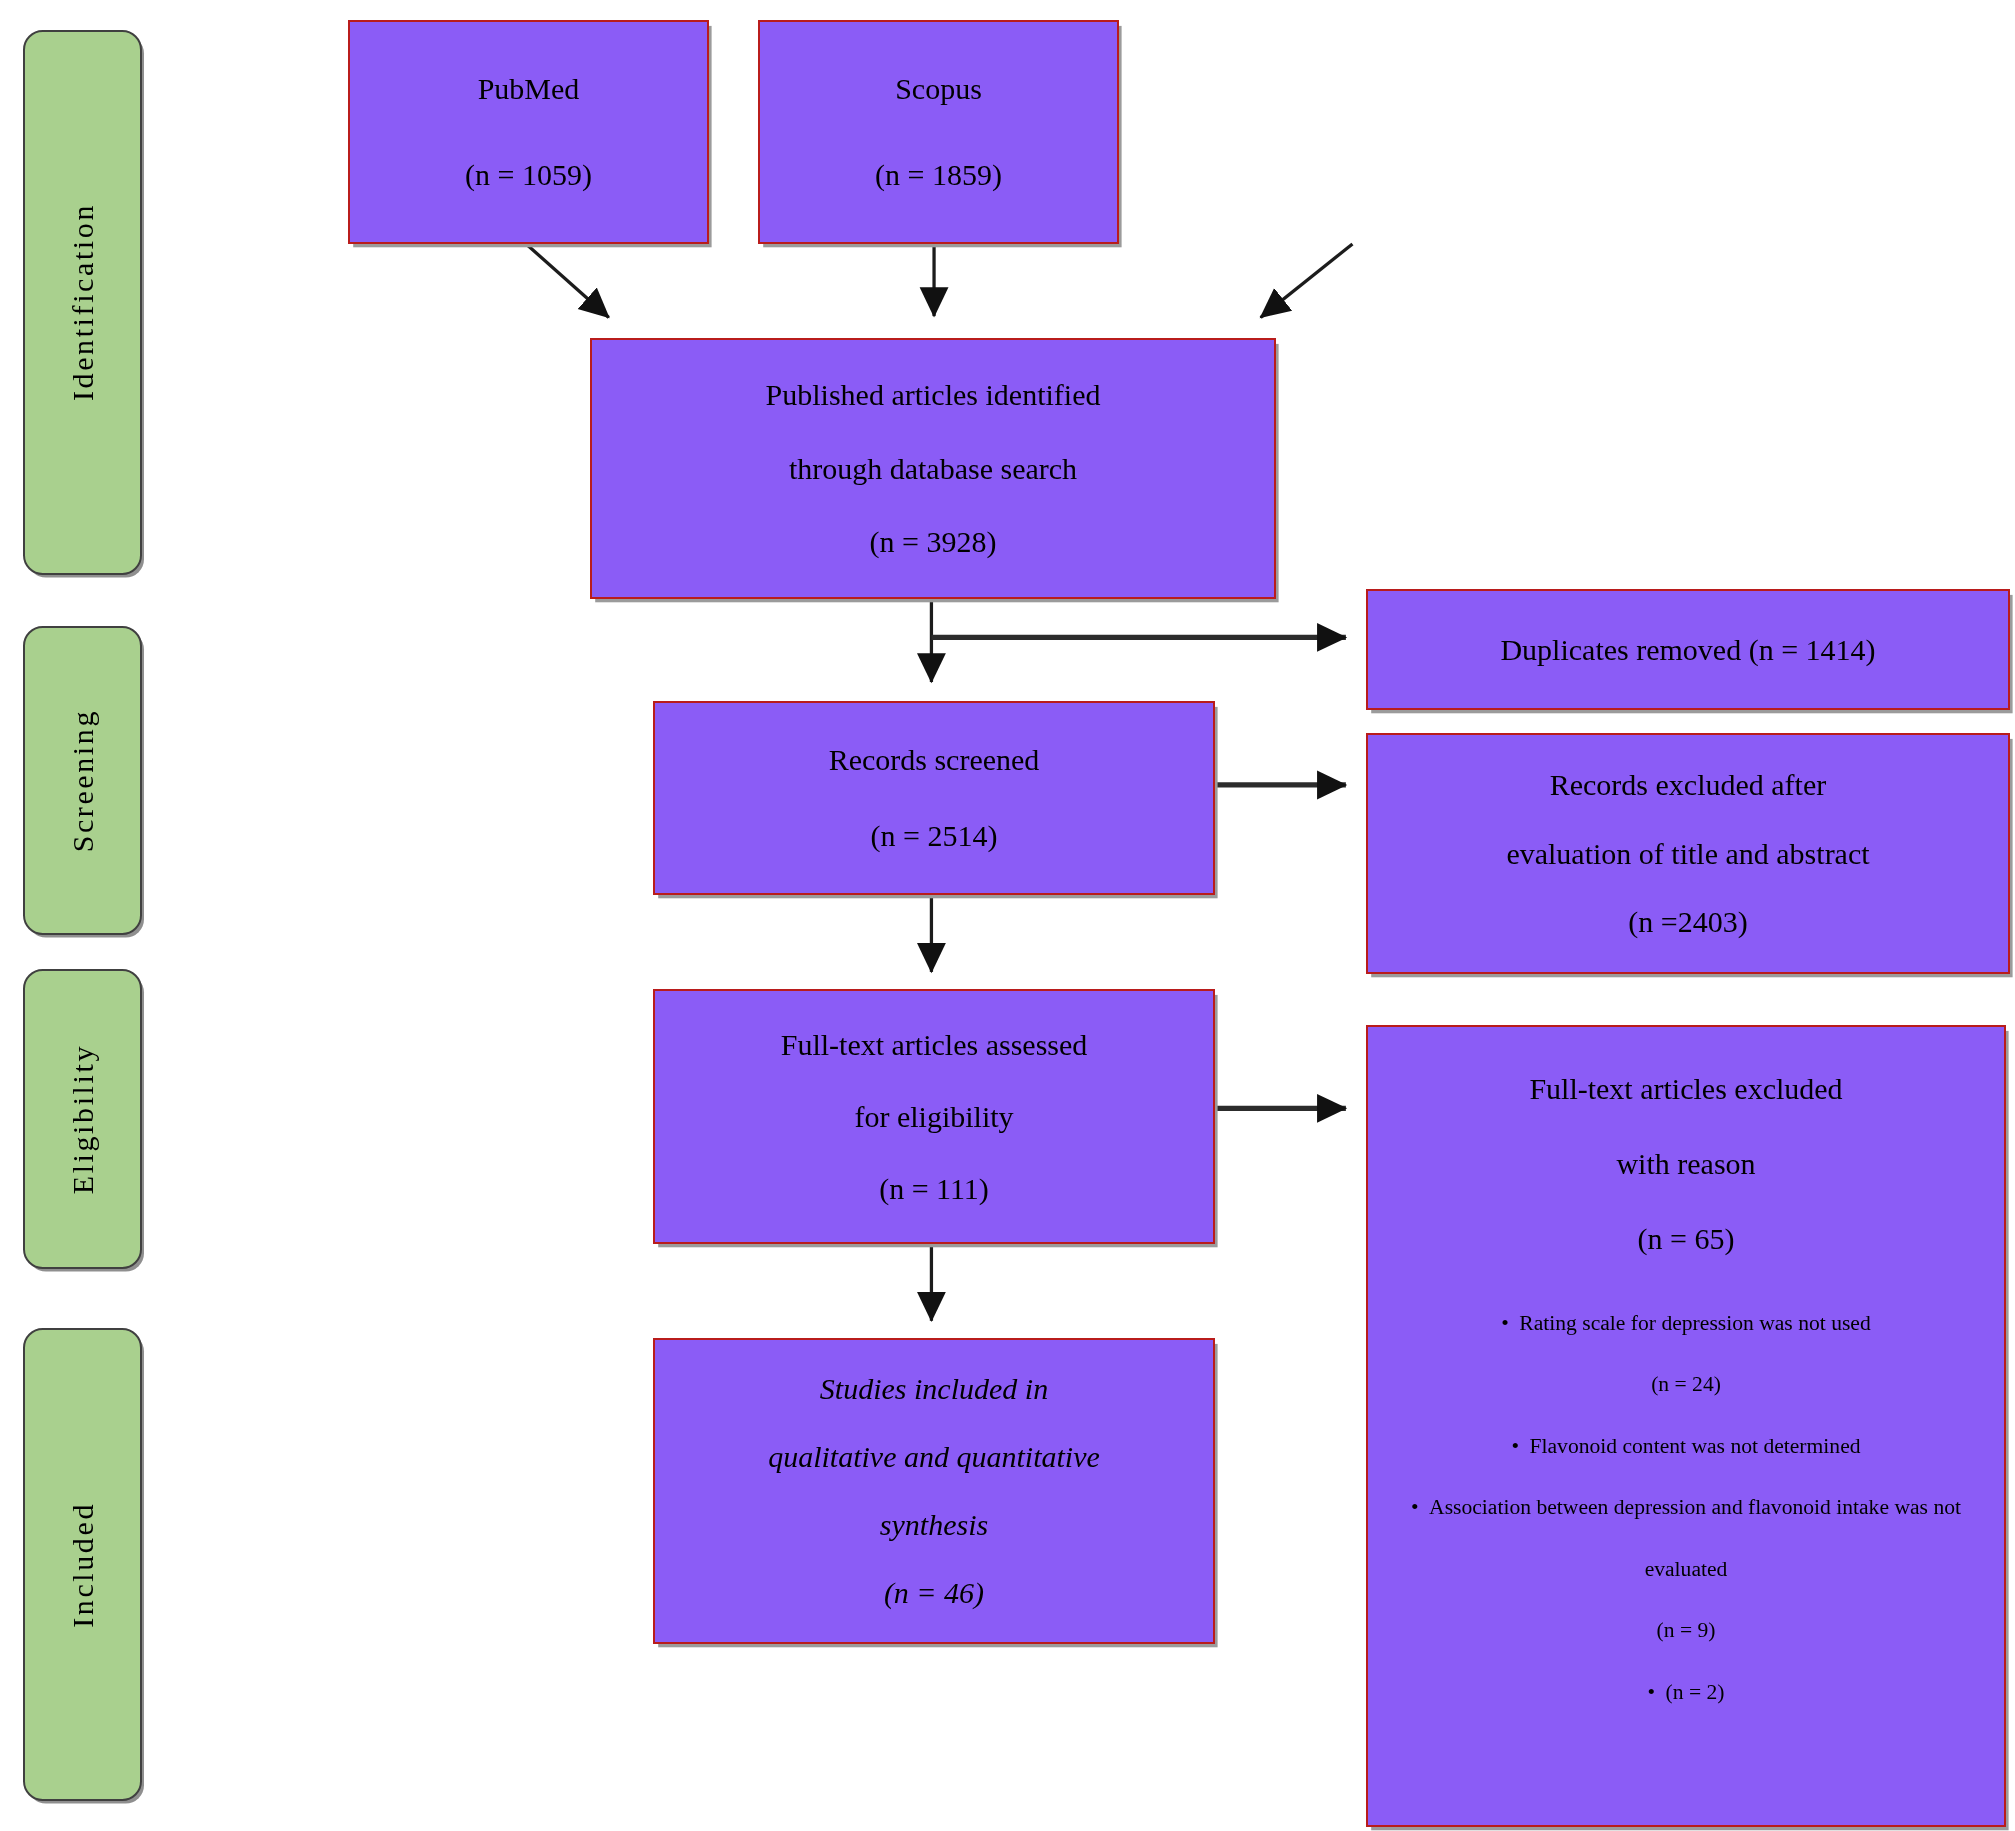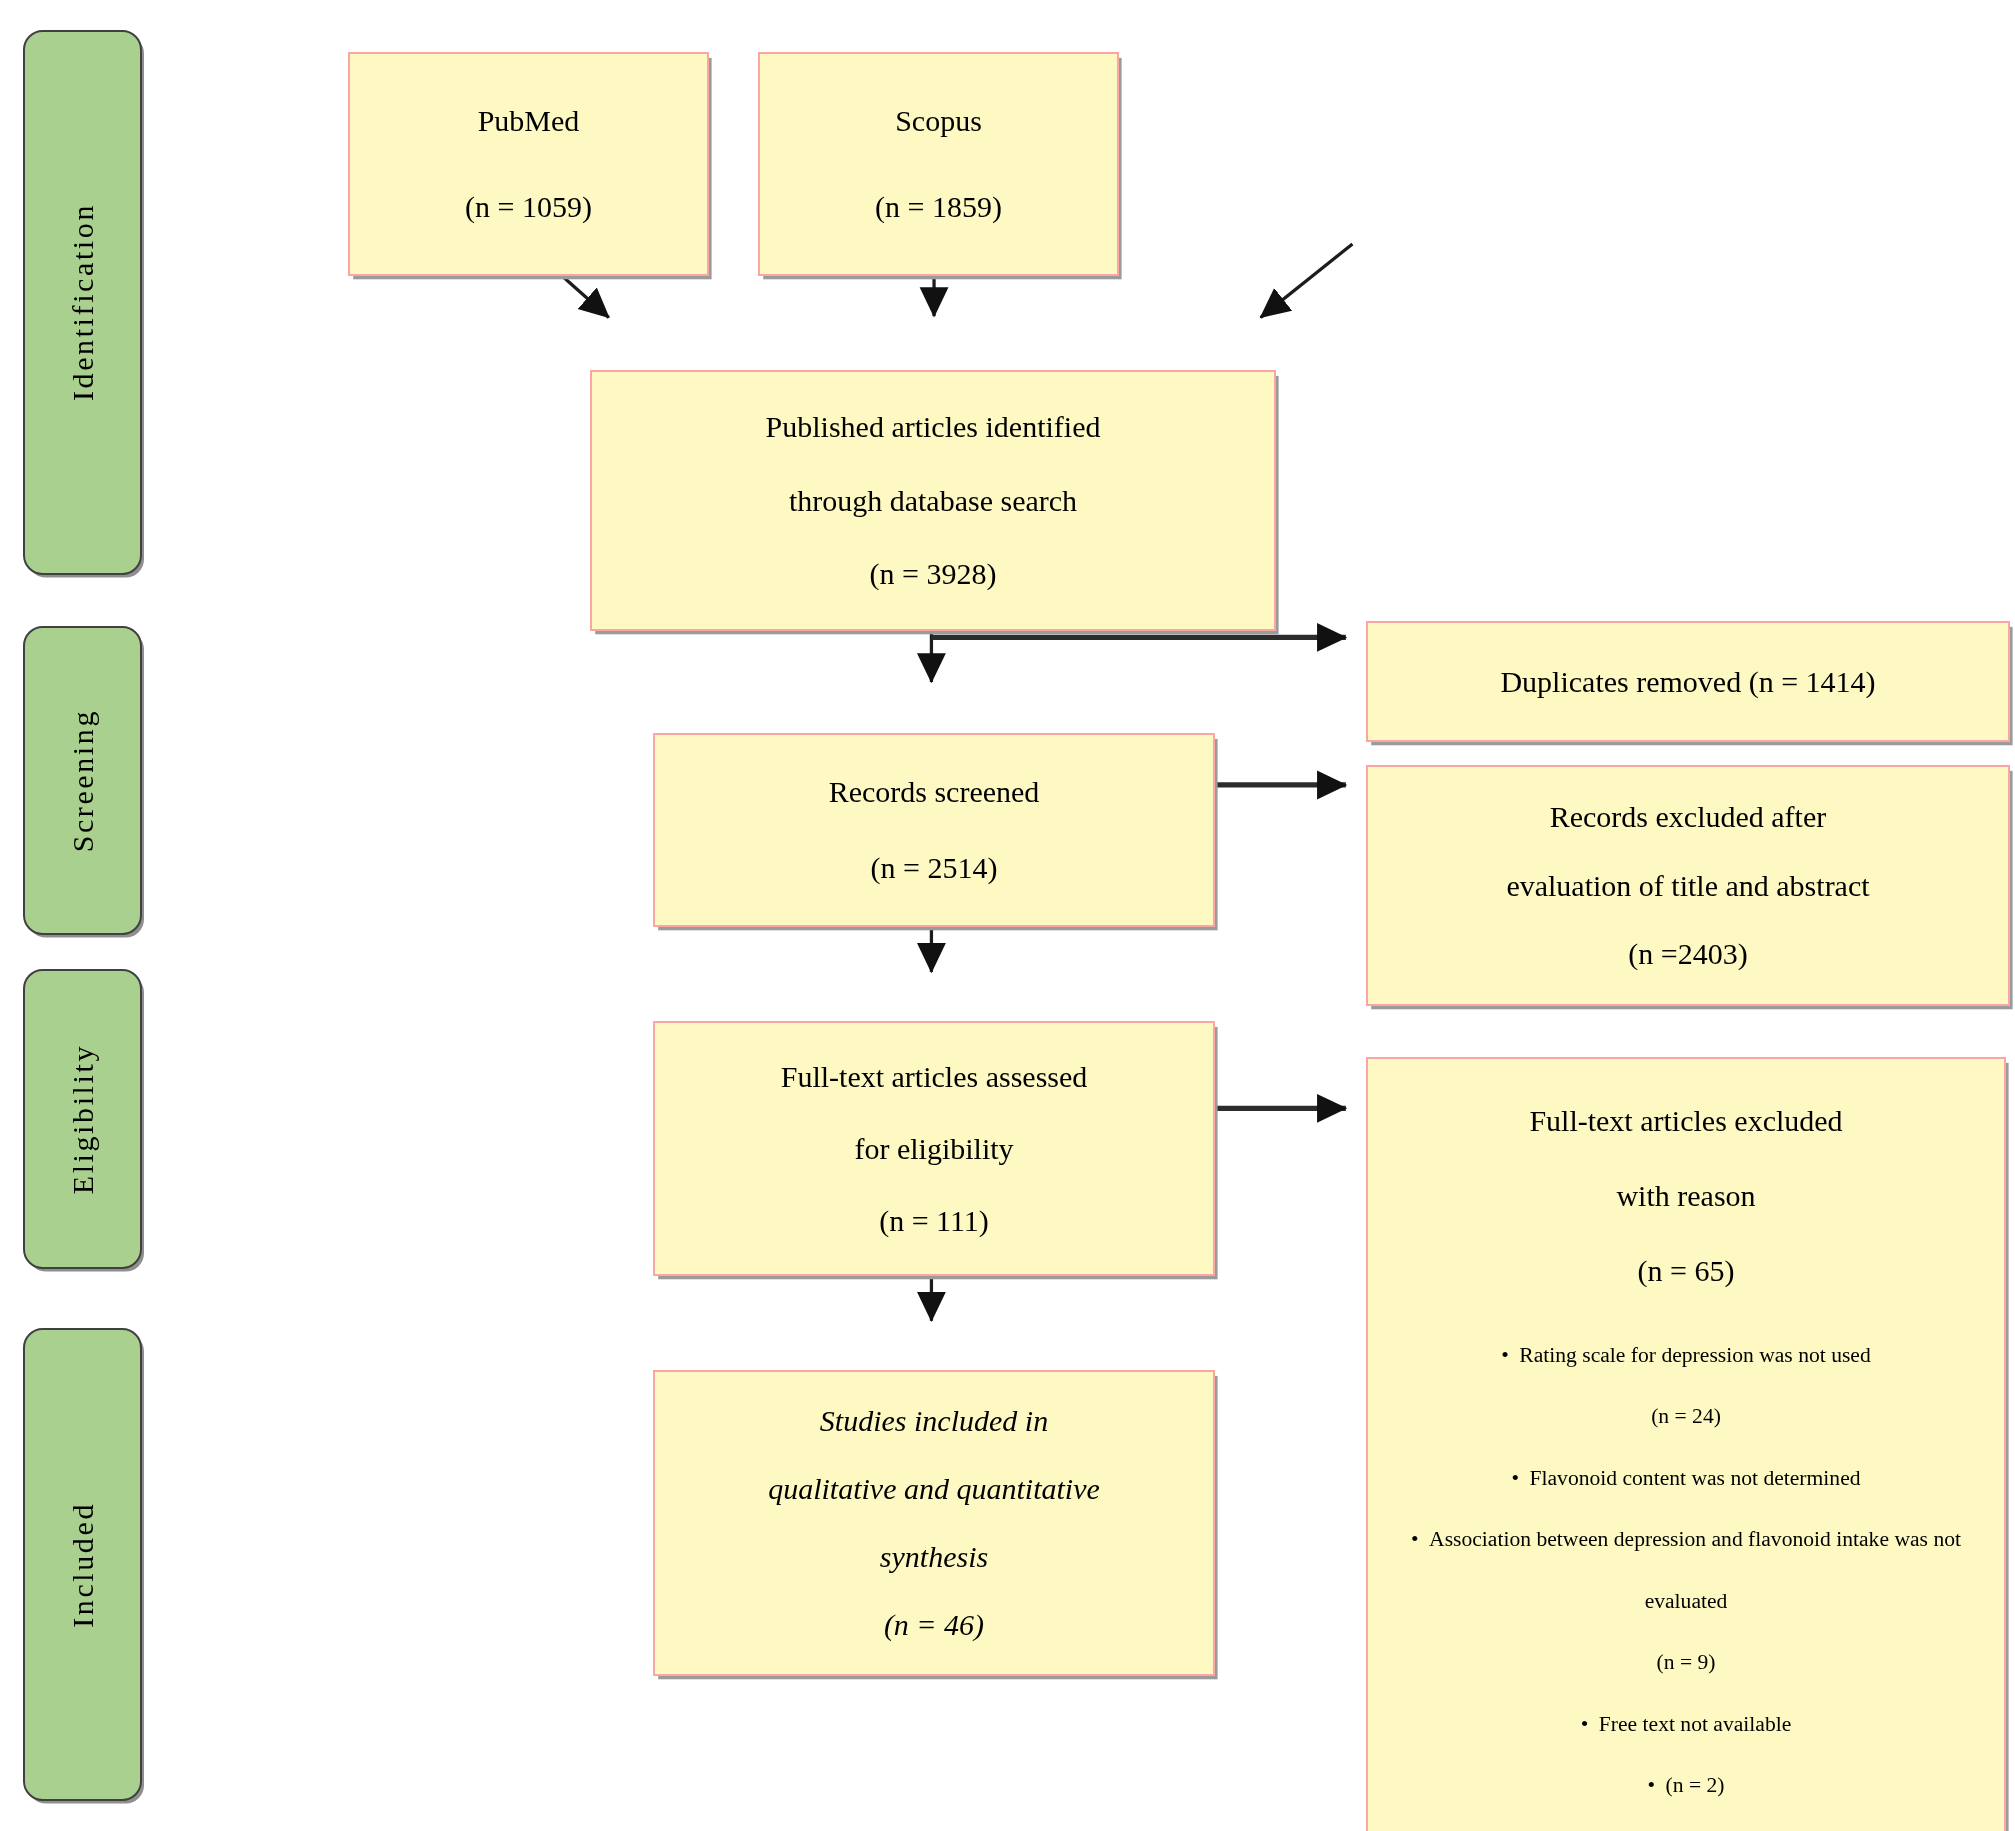--- a/index.html
+++ b/index.html
@@ -3,25 +3,25 @@
 <meta charset="utf-8">
 <style>
   html,body{margin:0;padding:0;}
   body{
     width:2015px;height:1831px;position:relative;background:#ffffff;
     font-family:"Liberation Serif", serif;color:#000;
   }
   .canvas{position:absolute;inset:0;}
   svg.connectors{position:absolute;left:0;top:0;width:2015px;height:1831px;z-index:1;}
   .box{
-    position:absolute;z-index:2;background:#fef9c3;
-    border:2px solid #fca5a5;
+    position:absolute;z-index:2;background:#8b5cf6;
+    border:2px solid #b91c1c;
     box-shadow:3.9px 4.6px 0 -1.3px #9b9b9b;
     display:flex;flex-direction:column;justify-content:space-evenly;align-items:center;
-    text-align:center;font-size:30px;line-height:1.25;margin-top:32px;
+    text-align:center;font-size:30px;line-height:1.25;
   }
   .box .line{padding:0 9.2px;}
   .stage{
     position:absolute;z-index:2;background:#a9d08e;
     border:2px solid #404040;border-radius:19.7px;
     box-shadow:3.3px 3.9px 0 -1.3px #8f8f8f;
     display:flex;justify-content:center;align-items:center;
   }
   .stage .vtext{
     writing-mode:vertical-rl;transform:rotate(180deg);
@@ -122,22 +122,19 @@
       </div>
       <div class="r-line">(n = 24)</div>
       <div class="r-line">
         <span class="bullet">•</span><span>Flavonoid content was not determined</span>
       </div>
       <div class="r-line">
         <span class="bullet">•</span><span>Association between depression and flavonoid intake was not evaluated</span>
       </div>
       <div class="r-line">(n = 9)</div>
       <div class="r-line">
-        <span class="bullet">•</span><span>Free text not available</span>
-      </div>
-      <div class="r-line">
         <span class="bullet">•</span><span>(n = 2)</span>
       </div>
     </div>
   </div>
 
 </div>
 
 
 </body></html>

